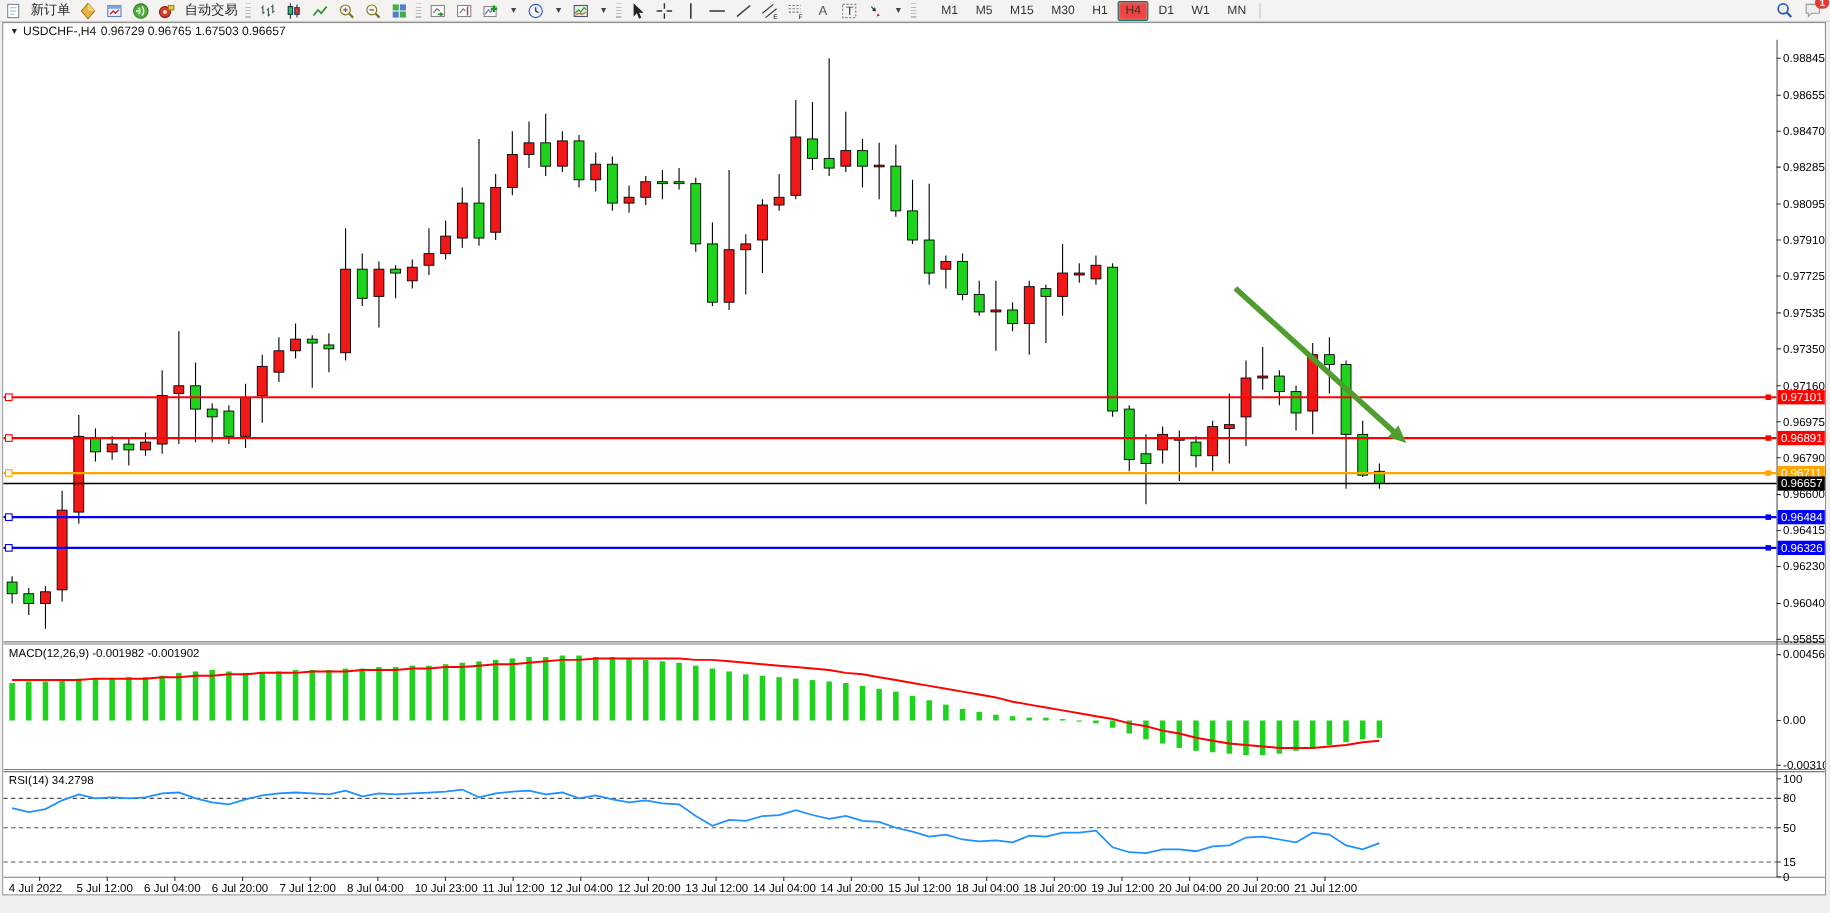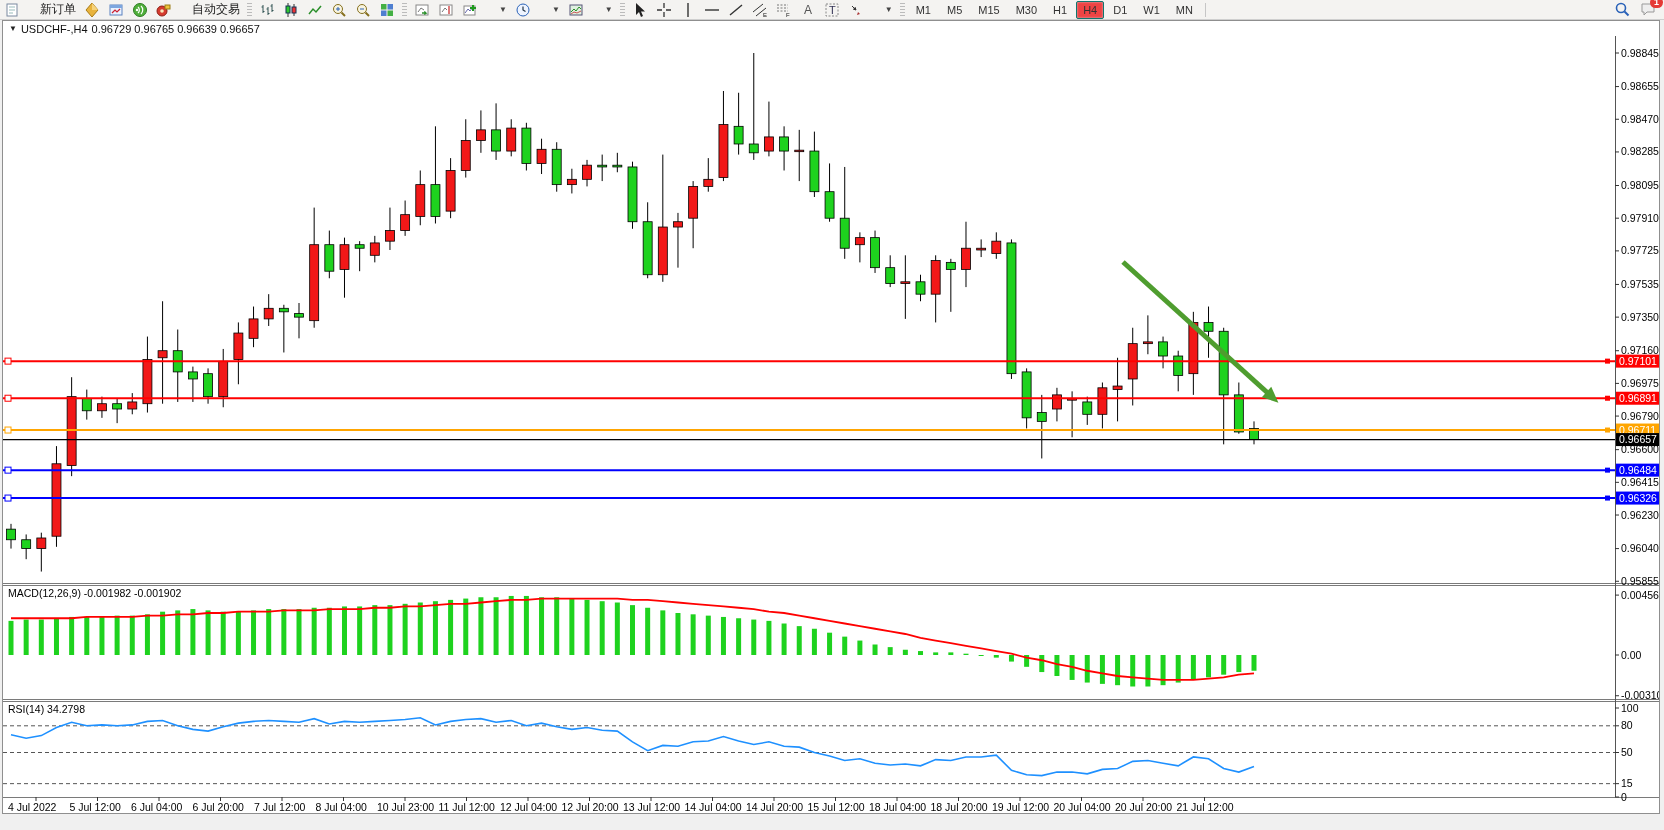--- a/index.html
+++ b/index.html
@@ -1,20 +1,20 @@
 <!DOCTYPE html>
 <html><head>
 <meta charset="utf-8">
 <style>
   html,body{margin:0;padding:0;background:#e8e8e8;font-family:"Liberation Sans",sans-serif;}
   #app{position:relative;width:1664px;height:830px;background:#f0f0f0;overflow:hidden;}
   
   #toolbar{position:absolute;left:0;top:0;width:1664px;height:19px;background:#f4f3f1;
     border-bottom:1px solid #cfcfcf;display:flex;align-items:center;font-size:12px;color:#222;}
-  .tbtn{display:flex;align-items:center;gap:20px;padding:1px 4px;height:16px;border-radius:2px;cursor:default;}
+  .tbtn{display:flex;align-items:center;gap:8px;padding:1px 4px;height:16px;border-radius:2px;cursor:default;}
   .sep{width:1px;height:14px;background:#c6c6c6;margin:0 4px;}
   .grip{width:5px;height:14px;margin:0 3px;background:repeating-linear-gradient(#bbb 0 1px,#f4f3f1 1px 3px);}
   .caret{font-size:8px;color:#444;margin-left:1px;}
   .tf{padding:1px 6px;margin:0 1px;height:14px;line-height:14px;font-size:11px;color:#333;border:1px solid transparent;border-radius:2px;}
   .tf.active{background:#ef4444;border:1px solid #0f766e;box-shadow:inset 0 0 2px #c8d2e0;}
   .icon16{width:16px;height:16px;display:block;}
   #tb-right{position:absolute;right:8px;top:1px;display:flex;align-items:center;gap:10px;}
   .badge{position:absolute;right:-7px;top:-4px;background:#e53935;color:#fff;font-size:9px;
     border-radius:7px;padding:0 4px;height:11px;line-height:11px;font-weight:bold;}
   
@@ -198,21 +198,21 @@
       </svg>
     </div>
     <div class="tbtn">
       <svg class="icon16" viewBox="0 0 16 16">
         <path d="M4 4 l4 4 M8 8 l-1 -3 M8 8 l-3 -1" stroke="#333" fill="none"></path>
         <path d="M12 12 l-3 1 l1 -3 z" fill="#a33"></path>
       </svg>
       <span class="caret">▼</span>
     </div>
     <div class="grip"></div>
-    <div id="tf-box" style="display:flex;align-items:flex-start;">
+    <div id="tf-box" style="display:flex;align-items:flex-start;margin-left:12px;">
         <div class="tf">M1</div>
         <div class="tf">M5</div>
         <div class="tf">M15</div>
         <div class="tf">M30</div>
         <div class="tf">H1</div>
         <div class="tf active">H4</div>
         <div class="tf">D1</div>
         <div class="tf">W1</div>
         <div class="tf">MN</div>
       </div>
@@ -228,21 +228,21 @@
         </svg>
         <span class="badge">1</span>
       </div>
     </div>
   </div>
 
   <div id="chartwin">
     <div id="title-row">
       <span class="tri">▼</span>
       <span style="font-weight:normal;">USDCHF-,H4</span>
-      <span>0.96729 0.96765 0.96639 0.96657</span>
+      <span>0.96729 0.96765 1.67503 0.96657</span>
     </div>
     <svg id="chart-svg" width="1656" height="777">
         <rect x="0" y="0" width="1656" height="777" fill="#ffffff"></rect>
         <g stroke="#7a7a7a" stroke-width="1">
           <line x1="0" y1="547.5" x2="1656" y2="547.5"></line>
           <line x1="0" y1="549.5" x2="1656" y2="549.5"></line>
           <line x1="0" y1="663.5" x2="1656" y2="663.5"></line>
           <line x1="0" y1="665.5" x2="1656" y2="665.5"></line>
           <line x1="0" y1="761.5" x2="1656" y2="761.5"></line>
           <line x1="1612.5" y1="0" x2="1612.5" y2="761" stroke="#555"></line>

